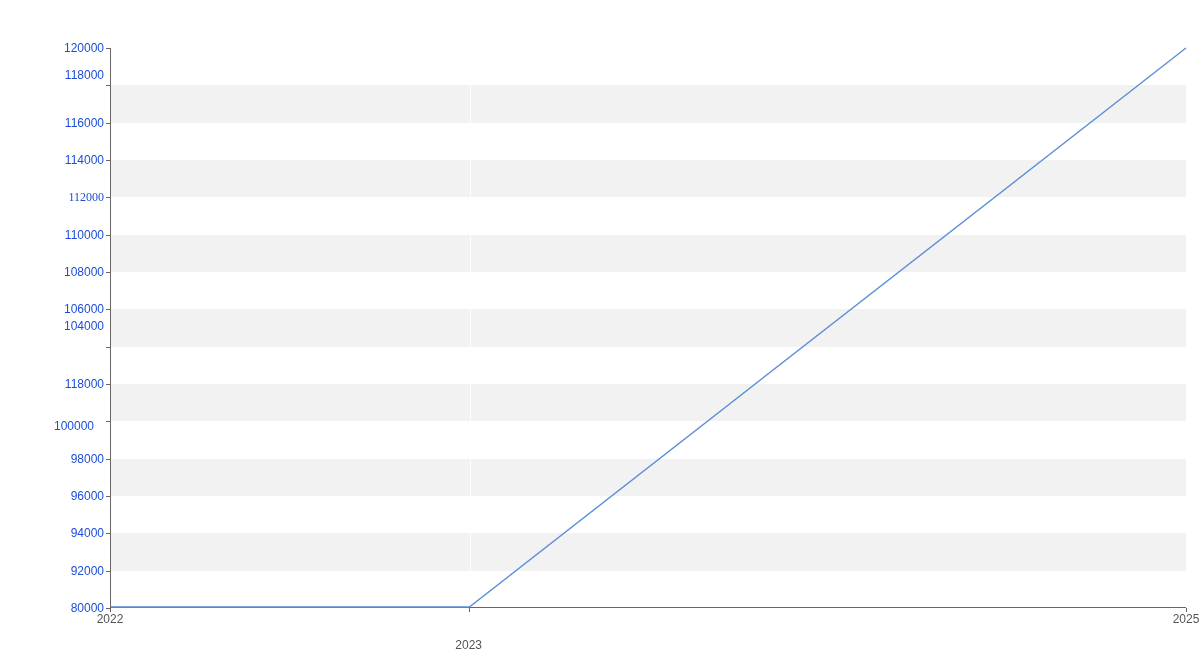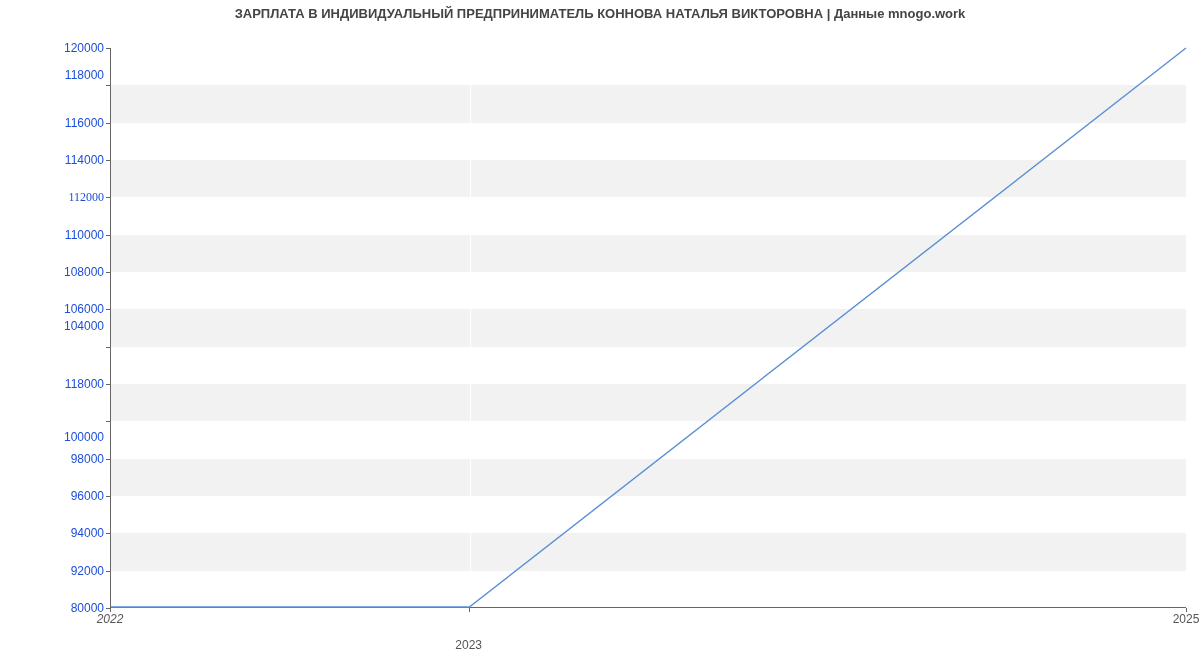--- a/index.html
+++ b/index.html
@@ -86,21 +86,20 @@
     top: 0;
     width: 100%;
     height: 100%;
     overflow: visible;
   }
 </style>
 </head>
 <body>
 
 <div class="chart-container">
-  <div class="title">ЗАРПЛАТА В ИНДИВИДУАЛЬНЫЙ ПРЕДПРИНИМАТЕЛЬ КОННОВА НАТАЛЬЯ ВИКТОРОВНА | Данные mnogo.work</div>
   <div class="plot-area" id="plot-area">
       <div class="h-band" style="top: 37.3333px; height: 37.3333px;"></div>
       <div class="h-band" style="top: 112px; height: 37.3333px;"></div>
       <div class="h-band" style="top: 186.667px; height: 37.3333px;"></div>
       <div class="h-band" style="top: 261.333px; height: 37.3333px;"></div>
       <div class="h-band" style="top: 336px; height: 37.3333px;"></div>
       <div class="h-band" style="top: 410.667px; height: 37.3333px;"></div>
       <div class="h-band" style="top: 485.333px; height: 37.3333px;"></div>
     <div class="v-grid" style="left: 358.667px;"></div>
       <svg class="line-layer" id="line-layer" viewBox="0 0 1076 560" preserveAspectRatio="none">
@@ -110,21 +109,21 @@
 <div class="y-tick-label" style="top: 608px;">80000</div>
     <div class="y-tick-mark" style="top: 608px;"></div>
     <div class="y-tick-label" style="top: 570.667px;">92000</div>
     <div class="y-tick-mark" style="top: 570.667px;"></div>
     <div class="y-tick-label" style="top: 533.333px;">94000</div>
     <div class="y-tick-mark" style="top: 533.333px;"></div>
     <div class="y-tick-label" style="top: 496px;">96000</div>
     <div class="y-tick-mark" style="top: 496px;"></div>
     <div class="y-tick-label" style="top: 458.667px;">98000</div>
     <div class="y-tick-mark" style="top: 458.667px;"></div>
-    <div class="y-tick-label" style="top: 437px;">100000</div>
+    <div class="y-tick-label" style="top: 426px; text-align: center;">100000</div>
     <div class="y-tick-mark" style="top: 421.333px;"></div>
     <div class="y-tick-label" style="top: 384px;">118000</div>
     <div class="y-tick-mark" style="top: 384px;"></div>
     <div class="y-tick-label" style="top: 326px;">104000</div>
     <div class="y-tick-mark" style="top: 346.667px;"></div>
     <div class="y-tick-label" style="top: 309.333px;">106000</div>
     <div class="y-tick-mark" style="top: 309.333px;"></div>
     <div class="y-tick-label" style="top: 272px;">108000</div>
     <div class="y-tick-mark" style="top: 272px;"></div>
     <div class="y-tick-label" style="top: 234.667px;">110000</div>
@@ -132,19 +131,19 @@
     <div class="y-tick-label" style="top: 197.333px; font-family: Liberation Serif, serif;">112000</div>
     <div class="y-tick-mark" style="top: 197.333px;"></div>
     <div class="y-tick-label" style="top: 160px;">114000</div>
     <div class="y-tick-mark" style="top: 160px;"></div>
     <div class="y-tick-label" style="top: 122.667px;">116000</div>
     <div class="y-tick-mark" style="top: 122.667px;"></div>
     <div class="y-tick-label" style="top: 75px;">118000</div>
     <div class="y-tick-mark" style="top: 85.3333px;"></div>
     <div class="y-tick-label" style="top: 48px;">120000</div>
     <div class="y-tick-mark" style="top: 48px;"></div>
-    <div class="x-tick-label" style="left: 110px; font-style: italic;">2022</div>
+    <div class="x-tick-label" style="left: 110px;">2022</div>
     <div class="x-tick-mark" style="left: 110px;"></div>
     <div class="x-tick-label" style="left: 468.667px; margin-top: 26px;">2023</div>
     <div class="x-tick-mark" style="left: 468.667px;"></div>
     <div class="x-tick-label" style="left: 1186px;">2025</div>
     <div class="x-tick-mark" style="left: 1186px;"></div>
   </div>
 
 </body></html>

